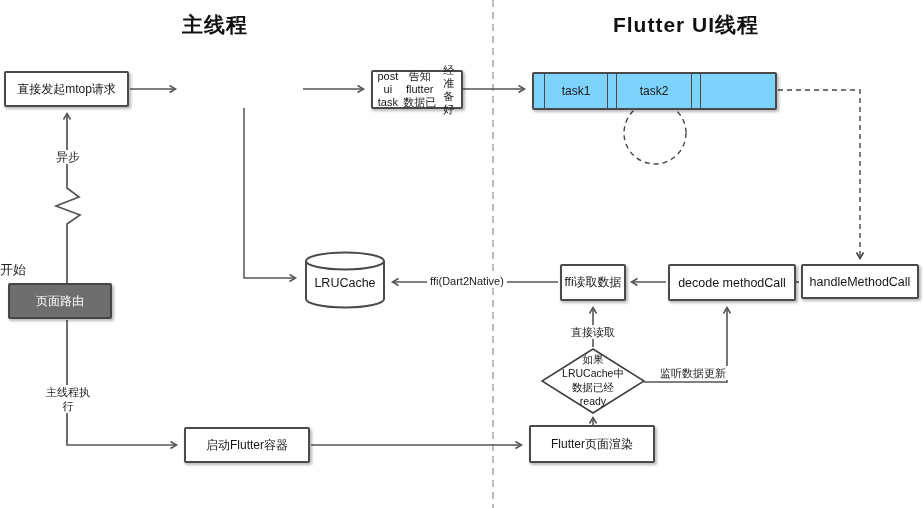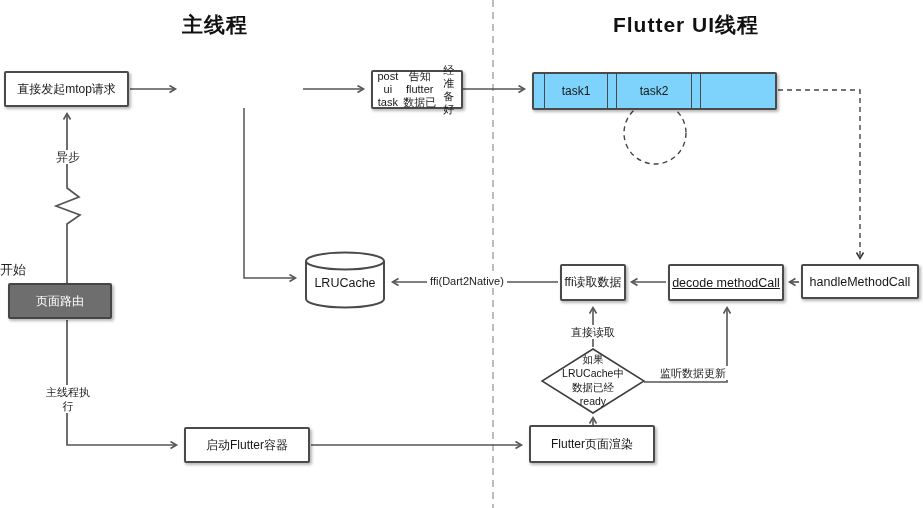--- a/index.html
+++ b/index.html
@@ -104,21 +104,21 @@
     <div class="qcell" style="width:8px;"></div>
     <div class="qcell last"></div>
   </div>
 
   <div class="abs plain-label" style="left:0;top:261px;font-size:13px;">开始</div>
   <div class="abs node dark" style="left:8px;top:283px;width:104px;height:36px;">页面路由</div>
 
   <div class="abs cyl-label" style="left:307px;top:276px;width:76px;">LRUCache</div>
 
   <div class="abs node" style="left:560px;top:264px;width:66px;height:37px;">ffi读取数据</div>
-  <div class="abs node" style="left:668px;top:264px;width:116px;height:37px;font-size:12.5px;text-decoration:underline;">decode methodCall</div>
+  <div class="abs node" style="left:668px;top:264px;width:128px;height:37px;font-size:12.5px;">decode methodCall</div>
   <div class="abs node" style="left:801px;top:264px;width:118px;height:35px;font-size:12.5px;">handleMethodCall</div>
 
   <div class="abs diamond-text" style="left:548px;top:352px;width:90px;">
     <div>如果</div>
     <div>LRUCache中</div>
     <div>数据已经</div>
     <div>ready</div>
   </div>
 
   <div class="abs node" style="left:184px;top:427px;width:126px;height:36px;">启动Flutter容器</div>

